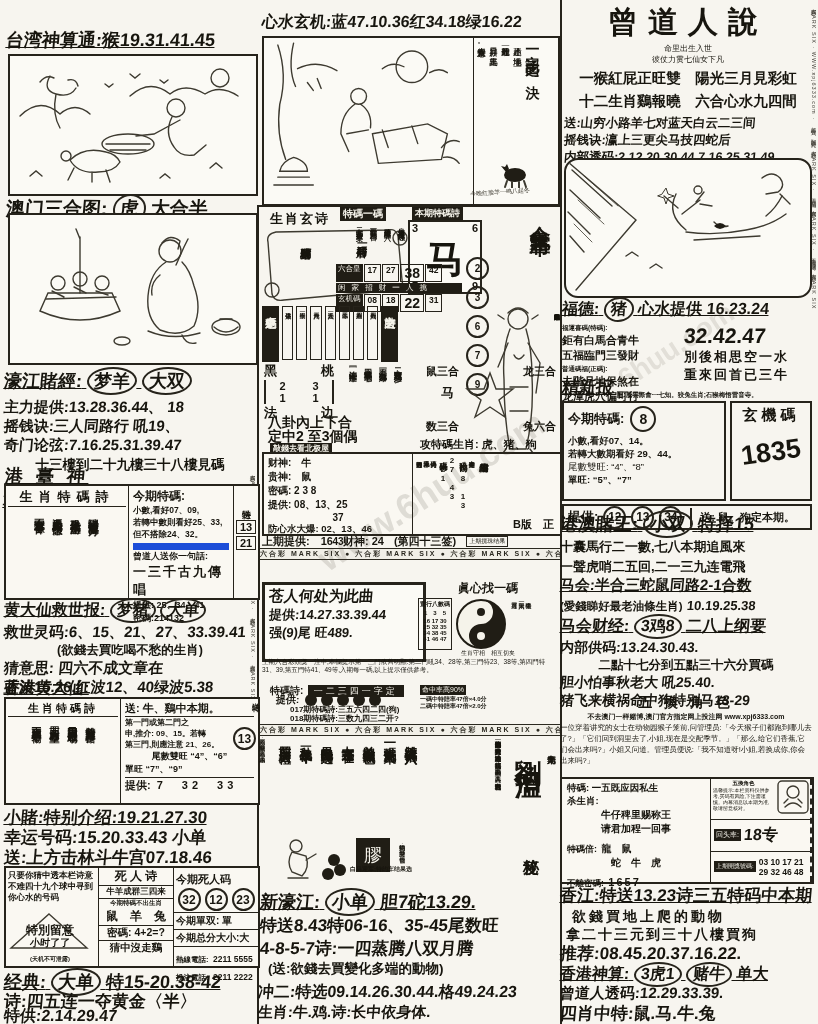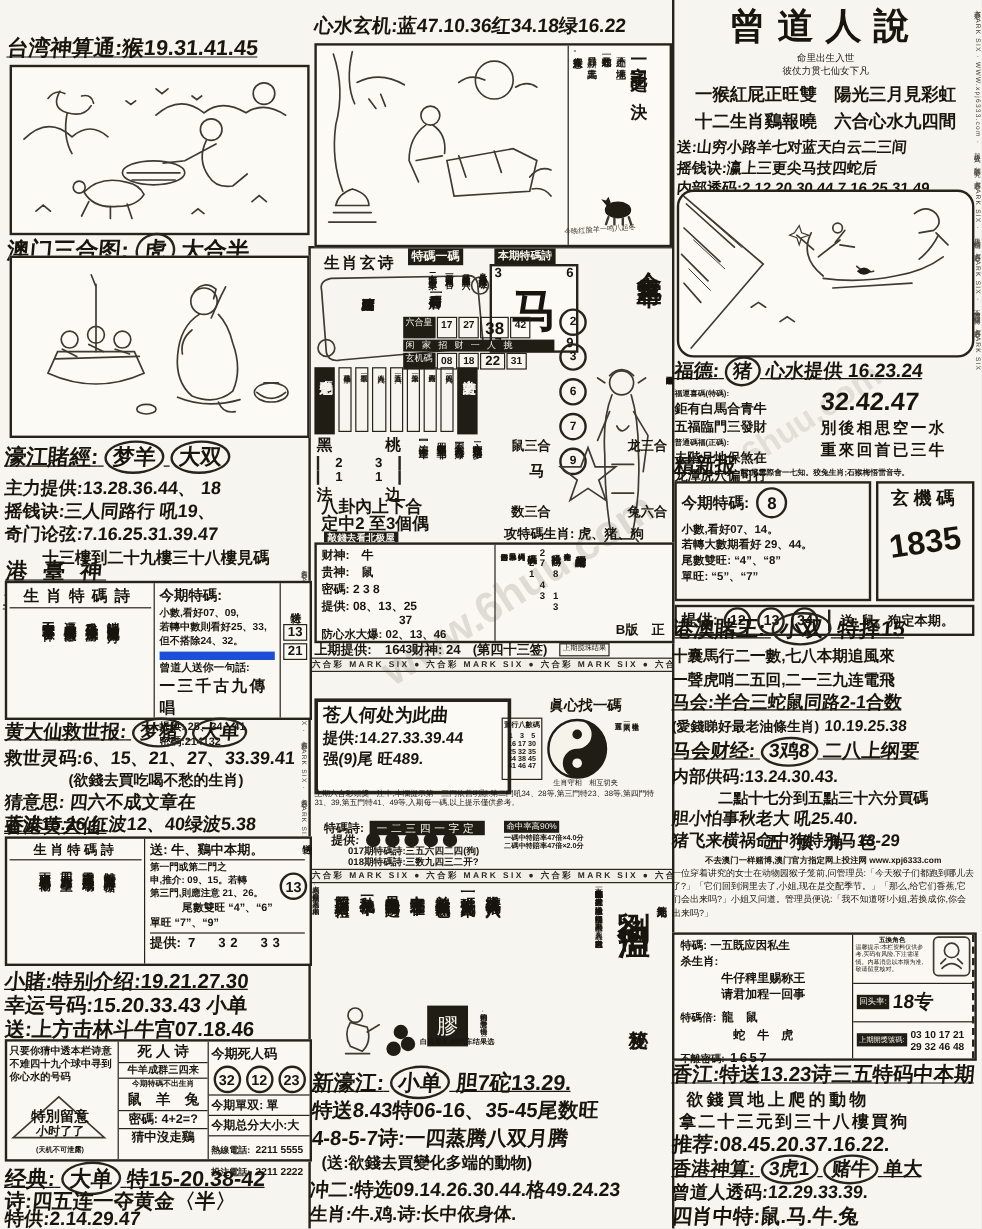--- a/index.html
+++ b/index.html
@@ -149,21 +149,21 @@
       <span class="tiny pr" style="font-size:6.5px;">配:風雲際會一七知。狡兔生肖;石猴梅悟雷音寺。</span>
     </div>
     <div style="display:flex;gap:4px;margin-top:2px;">
       <div class="box" style="width:152px;height:90px;padding:3px 4px;">
         <div style="display:flex;align-items:center;gap:6px;">
           <span class="pr" style="font-size:13px;">今期特碼:</span>
           <span class="circ" style="width:22px;height:22px;font-size:14px;">8</span>
         </div>
         <div style="font-size:9.5px;font-weight:700;margin-top:3px;">小數,看好07、14。</div>
         <div style="font-size:9.5px;font-weight:700;">若轉大數期看好 29、44。</div>
-        <div style="font-size:9.5px;font-weight:700;">尾數雙旺:  “4”、“8”</div>
+        <div style="font-size:9.5px;font-weight:400;">尾數雙旺:  “4”、“8”</div>
         <div style="font-size:9.5px;font-weight:700;">單旺:  “5”、“7”</div>
       </div>
       <div class="box" style="flex:1;height:90px;padding:3px 4px;text-align:center;">
         <div class="pr" style="font-size:15px;letter-spacing:4px;">玄機碼</div>
         <div class="hw" style="font-size:27px;margin-top:12px;transform:rotate(-8deg);">1835</div>
       </div>
     </div>
     <div class="box" style="margin-top:3px;height:22px;display:flex;align-items:center;gap:5px;padding:0 4px;">
       <span class="pr" style="font-size:13px;">提供:</span>
       <span class="circ">12</span>
@@ -466,21 +466,21 @@
       <span class="box1" style="font-size:8.5px;font-weight:700;padding:0 3px;">17</span>
       <span class="box1" style="font-size:8.5px;font-weight:700;padding:0 3px;">27</span>
       <span class="box1" style="font-size:14px;font-weight:700;padding:0 3px;">38</span>
       <span class="box1" style="font-size:8.5px;font-weight:700;padding:0 3px;">42</span>
     </div>
     <div class="bb" style="font-size:7.5px;margin-top:1px;padding:0 2px;letter-spacing:2px;">闲 家 招 财 一 人 挑</div>
     <div style="display:flex;gap:1px;margin-top:1px;">
       <span class="bb" style="font-size:7.5px;padding:0 2px;">玄机碼</span>
       <span class="box1" style="font-size:8.5px;font-weight:700;padding:0 3px;">08</span>
       <span class="box1" style="font-size:8.5px;font-weight:700;padding:0 3px;">18</span>
-      <span class="box1" style="font-size:11px;font-weight:700;padding:0 3px;">22</span>
+      <span class="box1" style="font-size:14px;font-weight:700;padding:0 3px;">22</span>
       <span class="box1" style="font-size:8.5px;font-weight:700;padding:0 3px;">31</span>
     </div>
   </div>
 
   <div class="abs" style="left:262px;top:306px;display:flex;gap:3px;align-items:flex-start;">
     <div class="vert bb" style="font-size:11px;height:52px;padding:2px 1px;font-weight:700;">意中之碼</div>
     <div class="vert box1 tiny" style="height:50px;padding:1px;">牛康是強二碼</div>
     <div class="vert box1 tiny" style="height:50px;padding:1px;">二十一期棋五</div>
     <div class="vert box1 tiny" style="height:50px;padding:1px;">四八十六九冲</div>
     <div class="vert box1 tiny" style="height:50px;padding:1px;">隆远一五六八</div>

